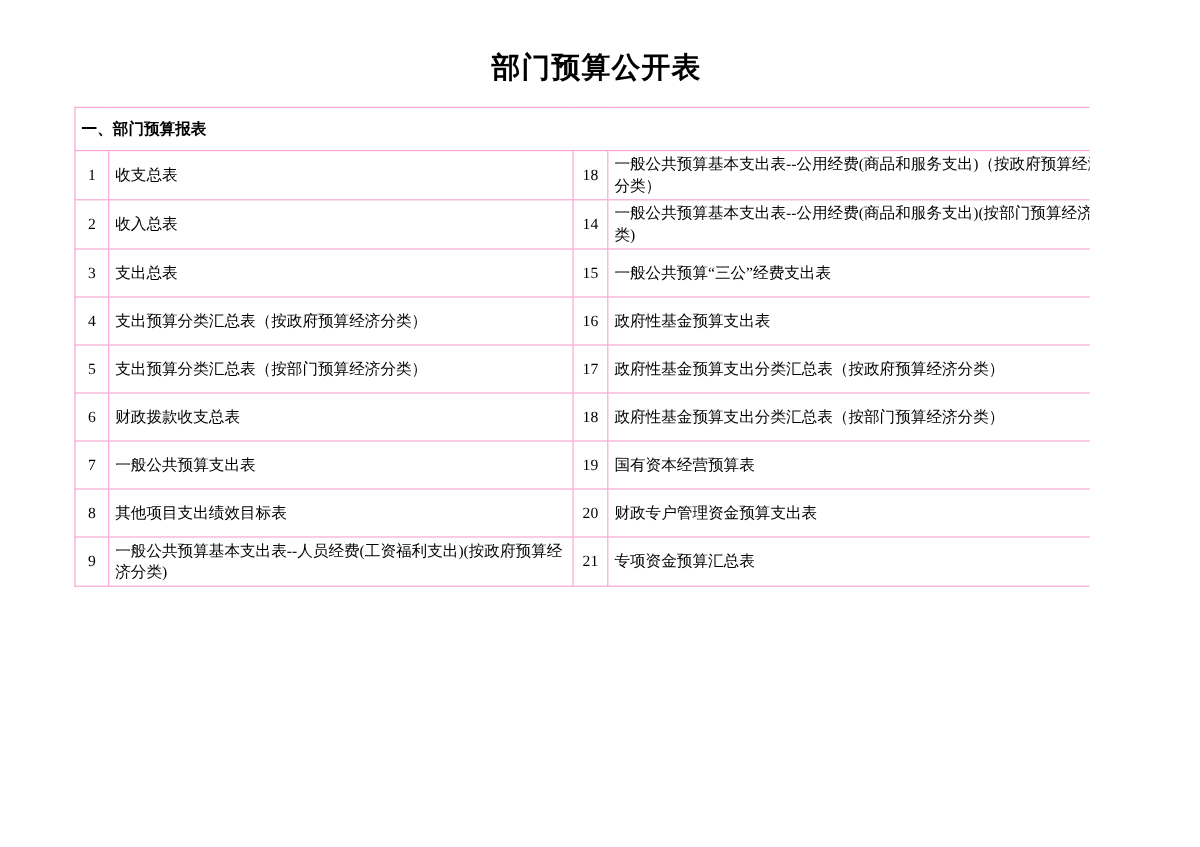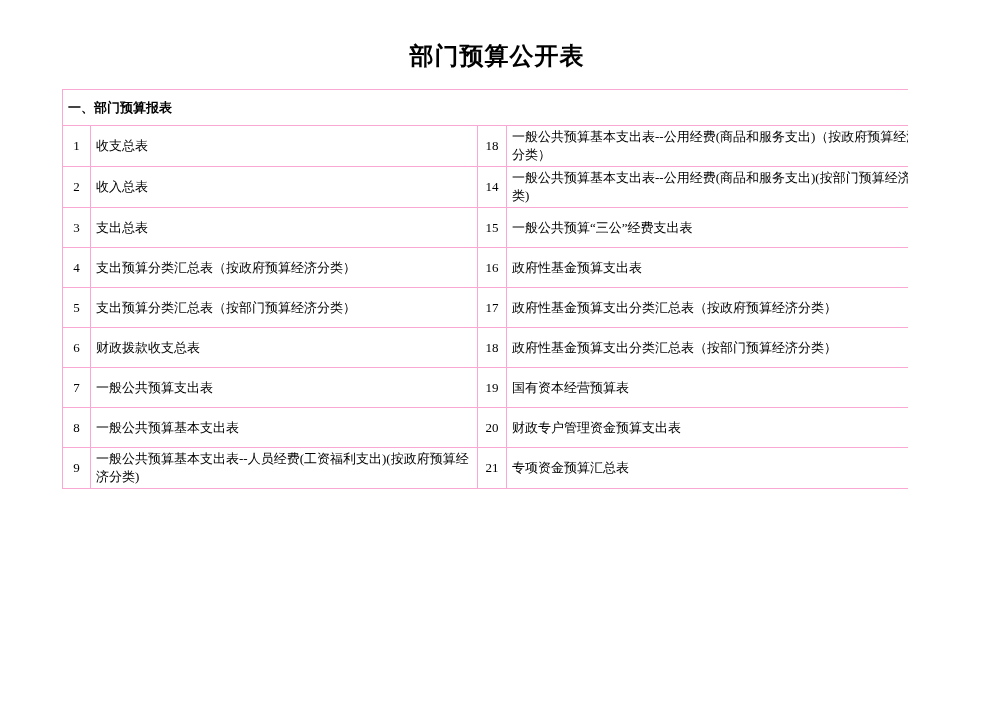--- a/index.html
+++ b/index.html
@@ -107,21 +107,21 @@
         <td class="ttl">政府性基金预算支出分类汇总表（按部门预算经济分类）</td>
       </tr>
       <tr class="data">
         <td class="num">7</td>
         <td class="ttl">一般公共预算支出表</td>
         <td class="num">19</td>
         <td class="ttl">国有资本经营预算表</td>
       </tr>
       <tr class="data">
         <td class="num">8</td>
-        <td class="ttl">一般公共预算基本支出表</td>
+        <td class="ttl">其他项目支出绩效目标表</td>
         <td class="num">20</td>
         <td class="ttl">财政专户管理资金预算支出表</td>
       </tr>
       <tr class="data">
         <td class="num">9</td>
         <td class="ttl">一般公共预算基本支出表--人员经费(工资福利支出)(按政府预算经济分类)</td>
         <td class="num">21</td>
         <td class="ttl">专项资金预算汇总表</td>
       </tr>
     </tbody>

